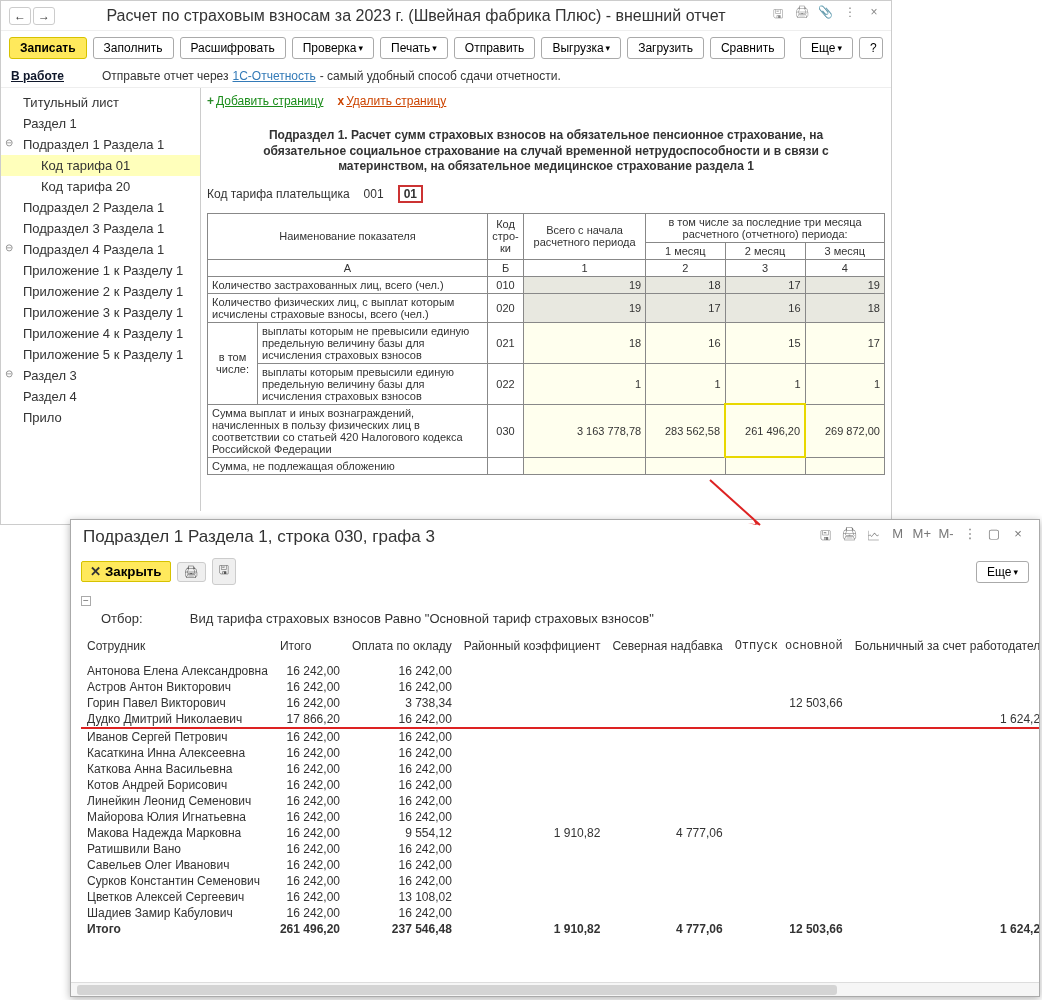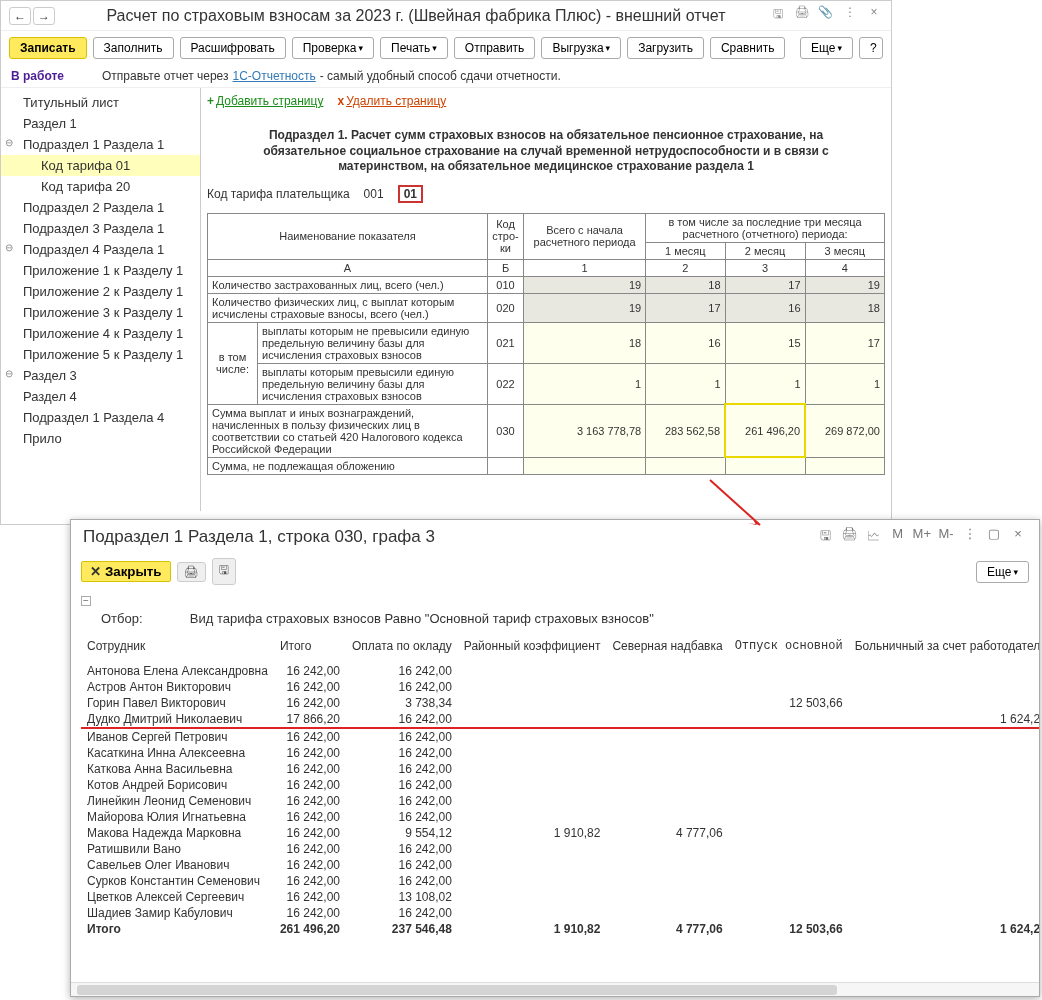--- a/index.html
+++ b/index.html
@@ -10,21 +10,21 @@
 .arrow-btn { width:22px; height:18px; border:1px solid #ccc; border-radius:3px; display:flex; align-items:center; justify-content:center; cursor:pointer; font-size:12px; }
 .mw-title { flex:1; font-size:16px; font-weight: normal; color:#333; text-align:center; }
 .mw-icons { display:flex; gap:6px; color:#888; }
 .mw-icons span { cursor:pointer; width:18px; text-align:center; }
 .toolbar { display:flex; align-items:center; gap:6px; padding:6px 8px; }
 .btn { border:1px solid #aaa; border-radius:3px; padding:3px 10px; background:#fff; cursor:pointer; font-size:12px; display:inline-flex; align-items:center; gap:2px; }
 .btn-yellow { background: #ffe95c; border-color:#d6c200; font-weight:bold; }
 .btn .caret { font-size:9px; }
 .status-line { padding:4px 10px; border-bottom: 1px solid #eee; display:flex; align-items:center; gap:4px; font-size:12px; }
 .link { color: #337ab7; text-decoration: underline; cursor:pointer; }
-.bold-link { font-weight:bold; cursor:pointer; color:#4c1d95; }
+.bold-link { font-weight:bold; text-decoration: underline; cursor:pointer; color:#0f172a; }
 .main-body { display:flex; height: calc(100% - 100px); }
 .sidebar { width: 200px; border-right:1px solid #ccc; padding:4px 0; overflow:auto; }
 .sidebar li { list-style:none; padding:3px 6px 3px 22px; cursor:pointer; font-size:13px; position:relative; }
 .sidebar li.tree::before { content:'⊖'; position:absolute; left:4px; font-size:10px; color:#888; }
 .sidebar li.sub { padding-left: 40px; }
 .sidebar li.highlight { background:#ffffbb; }
 .content { flex:1; padding:6px; overflow:auto; }
 .page-actions { display:flex; gap:14px; margin-bottom:20px; }
 .green-link { color:#1a8c1a; text-decoration:underline; cursor:pointer; }
 .red-link { color:#cc4400; text-decoration:underline; cursor:pointer; }
@@ -123,21 +123,20 @@
         <li>Подраздел 2 Раздела 1</li>
         <li>Подраздел 3 Раздела 1</li>
         <li class="tree">Подраздел 4 Раздела 1</li>
         <li>Приложение 1 к Разделу 1</li>
         <li>Приложение 2 к Разделу 1</li>
         <li>Приложение 3 к Разделу 1</li>
         <li>Приложение 4 к Разделу 1</li>
         <li>Приложение 5 к Разделу 1</li>
         <li class="tree">Раздел 3</li>
         <li>Раздел 4</li>
-        <li>Подраздел 1 Раздела 4</li>
         <li>Прило</li>
       </ul>
     <div class="content">
       <div class="page-actions">
         <span><span class="act-plus">+</span><span class="green-link">Добавить страницу</span></span>
         <span><span class="act-x">x</span><span class="red-link">Удалить страницу</span></span>
       </div>
       <div class="subtitle">Подраздел 1. Расчет сумм страховых взносов на обязательное пенсионное страхование, на обязательное социальное страхование на случай временной нетрудоспособности и в связи с материнством, на обязательное медицинское страхование раздела 1</div>
       <div class="tariff-line">
         <span>Код тарифа плательщика</span>

